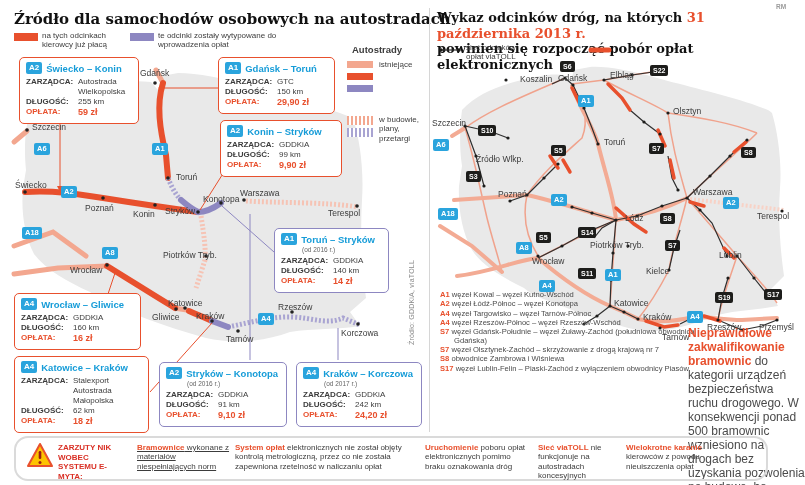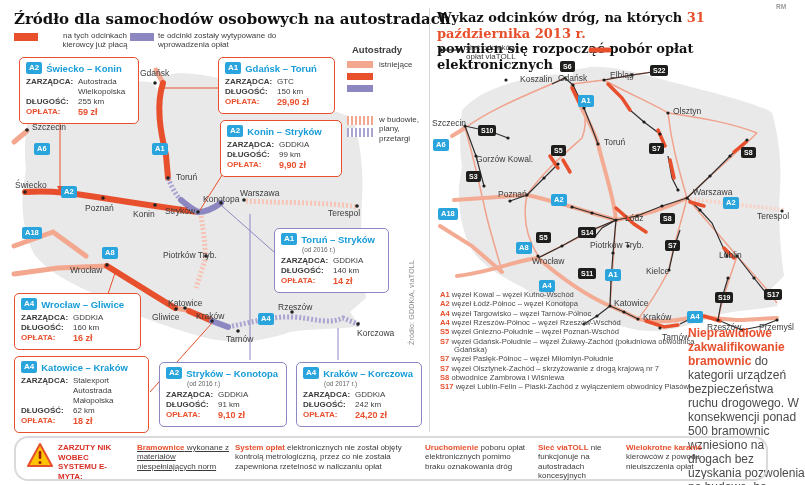--- a/index.html
+++ b/index.html
@@ -44,21 +44,21 @@
   .divider{position:absolute;left:429px;top:8px;width:1px;height:424px;background:#d6d6d6;}
 </style>
 </head>
 <body>
 
 <div class="stage">
 
   <div class="abs ltitle" style="left:14px;top:10px;">Źródło dla samochodów osobowych na autostradach</div>
 
   <div class="sw red" style="left:14px;top:33px;"></div>
-  <div class="abs legtxt" style="left:49px;top:31px;width:92px;text-align:center;">na tych odcinkach kierowcy już płacą</div>
+  <div class="abs legtxt" style="left:42px;top:31px;width:92px;">na tych odcinkach kierowcy już płacą</div>
   <div class="sw purple" style="left:130px;top:33px;"></div>
   <div class="abs legtxt" style="left:158px;top:31px;width:138px;">te odcinki zostały wytypowane do wprowadzenia opłat</div>
 
   <svg class="abs" style="left:8px;top:60px;" width="417" height="375" viewBox="0 0 417 375">
     <path fill="#e9e9e9" d="M 20,60 C 35,40 55,32 75,28 C 100,22 125,20 143,22 L 150,30 L 154,16 L 170,13 C 190,13 215,18 240,26 C 270,34 310,44 345,58 C 352,80 356,110 354,140 C 352,175 354,210 358,238 L 342,252 L 352,266 C 330,270 305,268 282,272 C 255,282 225,284 198,278 C 170,270 145,262 122,252 C 105,245 90,240 82,232 C 60,222 38,210 26,194 C 16,175 13,150 15,128 L 18,110 C 16,90 17,72 20,60 Z"></path>
 
     <g stroke="#f3a78f" stroke-width="5" fill="none" stroke-linecap="round">
       <path d="M 6,82 L 19,71"></path>
       <path d="M 148,10 L 155,23"></path>
       <path d="M 6,186 L 45,172 L 78,196"></path>
@@ -135,21 +135,21 @@
   <span class="city" style="left:203px;top:194px;">Konotopa</span>
   <span class="city" style="left:240px;top:188px;">Warszawa</span>
   <span class="city" style="left:328px;top:208px;">Terespol</span>
   <span class="city" style="left:163px;top:250px;">Piotrków Tryb.</span>
   <span class="city" style="left:70px;top:265px;">Wrocław</span>
   <span class="city" style="left:168px;top:298px;">Katowice</span>
   <span class="city" style="left:152px;top:312px;">Gliwice</span>
   <span class="city" style="left:196px;top:311px;">Kraków</span>
   <span class="city" style="left:226px;top:334px;">Tarnów</span>
   <span class="city" style="left:278px;top:302px;">Rzeszów</span>
-  <span class="city" style="left:357px;top:328px;">Korczowa</span>
+  <span class="city" style="left:341px;top:328px;">Korczowa</span>
 
   <span class="bA" style="left:34px;top:143px;">A6</span>
   <span class="bA" style="left:61px;top:186px;">A2</span>
   <span class="bA" style="left:22px;top:227px;">A18</span>
   <span class="bA" style="left:152px;top:143px;">A1</span>
   <span class="bA" style="left:102px;top:247px;">A8</span>
   <span class="bA" style="left:258px;top:313px;">A4</span>
 
   <div class="maplegend-title" style="left:352px;top:44px;">Autostrady</div>
   <div class="sw2" style="left:347px;top:61px;background:#f3a78f;"></div>
@@ -479,21 +479,21 @@
       <circle cx="228" cy="270" r="1.6"></circle>
         <circle cx="196" cy="188" r="1.6"></circle>
     </g>
   </svg>
 
   <span class="city" style="left:510px;top:74px;padding-left:10px;">Koszalin</span>
   <span class="city" style="left:558px;top:73px;">Gdańsk</span>
   <span class="city" style="left:610px;top:70px;">Elbląg</span>
   <span class="city" style="left:673px;top:106px;">Olsztyn</span>
   <span class="city" style="left:432px;top:118px;">Szczecin</span>
-  <span class="city" style="left:476px;top:154px;">Gorzów Kowal.</span>
+  <span class="city" style="left:476px;top:154px;">Źródło Wlkp.</span>
   <span class="city" style="left:498px;top:189px;">Poznań</span>
   <span class="city" style="left:604px;top:137px;">Toruń</span>
   <span class="city" style="left:693px;top:187px;">Warszawa</span>
   <span class="city" style="left:757px;top:211px;">Terespol</span>
   <span class="city" style="left:597px;top:213px;padding-left:28px;">Łódź</span>
   <span class="city" style="left:590px;top:240px;">Piotrków Tryb.</span>
   <span class="city" style="left:532px;top:256px;">Wrocław</span>
   <span class="city" style="left:646px;top:266px;">Kielce</span>
   <span class="city" style="left:719px;top:250px;">Lublin</span>
   <span class="city" style="left:614px;top:298px;">Katowice</span>
@@ -525,23 +525,21 @@
   <span class="bA" style="left:605px;top:269px;">A1</span>
   <span class="bA" style="left:539px;top:280px;">A4</span>
   <span class="bA" style="left:723px;top:197px;">A2</span>
   <span class="bA" style="left:687px;top:311px;">A4</span>
 
   <div class="sections">
     <div class="sec"><span class="code">A1</span> <span>węzeł Kowal – węzeł Kutno-Wschód</span></div>
     <div class="sec"><span class="code">A2</span> <span>węzeł Łódź-Północ – węzeł Konotopa</span></div>
     <div class="sec"><span class="code">A4</span> <span>węzeł Targowisko – węzeł Tarnów-Północ</span></div>
     <div class="sec"><span class="code">A4</span> <span>węzeł Rzeszów-Północ – węzeł Rzeszów-Wschód</span></div>
-    <div class="sec"><span class="code">S5</span> <span>węzeł Gniezno-Południe – węzeł Poznań-Wschód</span></div>
     <div class="sec"><span class="code">S7</span> <span>węzeł Gdańsk-Południe – węzeł Żuławy-Zachód (południowa obwodnica Gdańska)</span></div>
-    <div class="sec"><span class="code">S7</span> <span>węzeł Pasłęk-Północ – węzeł Miłomłyn-Południe</span></div>
     <div class="sec"><span class="code">S7</span> <span>węzeł Olsztynek-Zachód – skrzyżowanie z drogą krajową nr 7</span></div>
     <div class="sec"><span class="code">S8</span> <span>obwodnice Zambrowa i Wiśniewa</span></div>
     <div class="sec"><span class="code">S17</span> <span>węzeł Lublin-Felin – Piaski-Zachód z wyłączeniem obwodnicy Piasów</span></div>
   </div>
 
   <div class="rednote"><span class="lead">Nieprawidłowe zakwalifikowanie bramownic</span><span> do kategorii urządzeń bezpieczeństwa ruchu drogowego. W konsekwencji ponad 500 bramownic wzniesiono na drogach bez uzyskania pozwolenia na budowę, bo urządzenia z kategorii BRD takich pozwoleń nie wymagają</span></div>
 
   <div class="nikbox"></div>
   <svg class="abs" style="left:26px;top:442px;" width="28" height="26" viewBox="0 0 28 26">
     <polygon points="14,2 26,24 2,24" fill="#fdc300" stroke="#e8502d" stroke-width="2" stroke-linejoin="round"></polygon>

